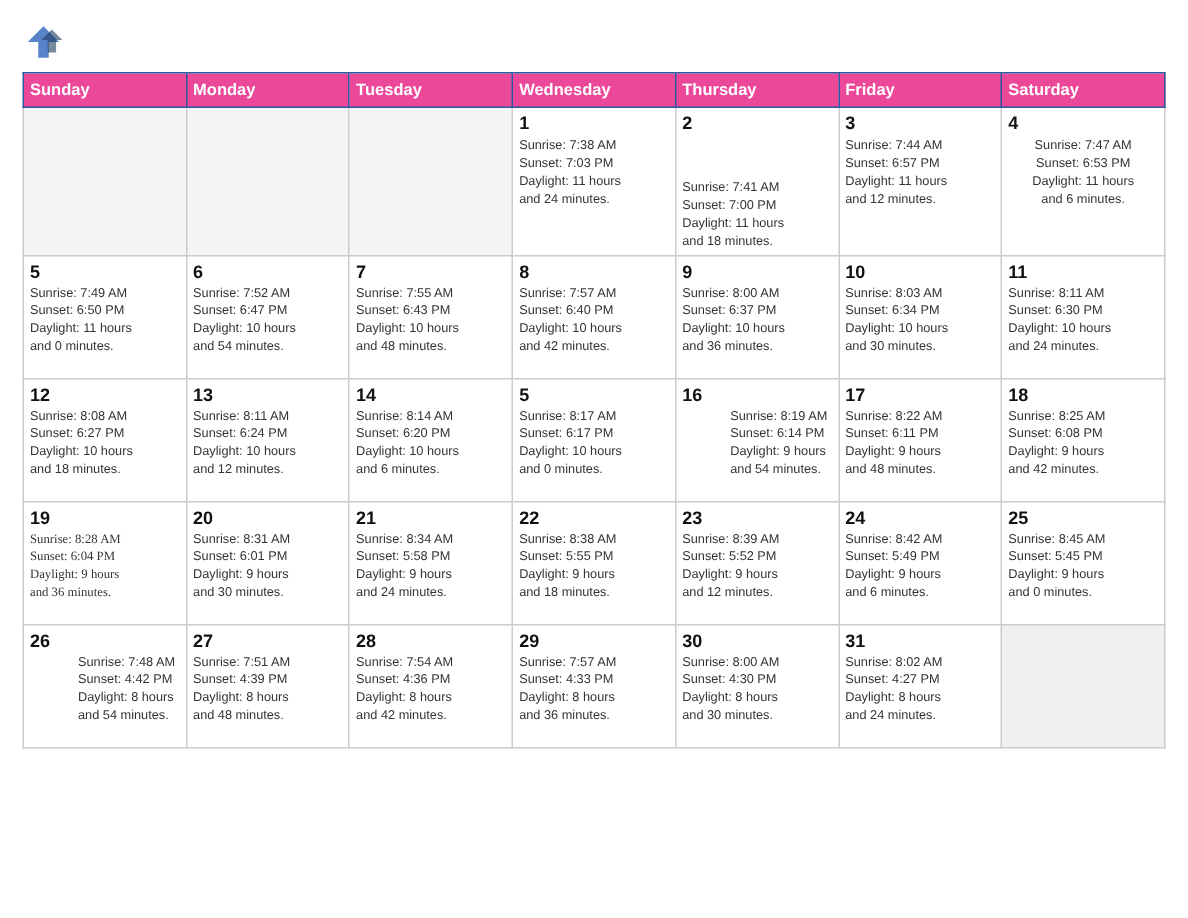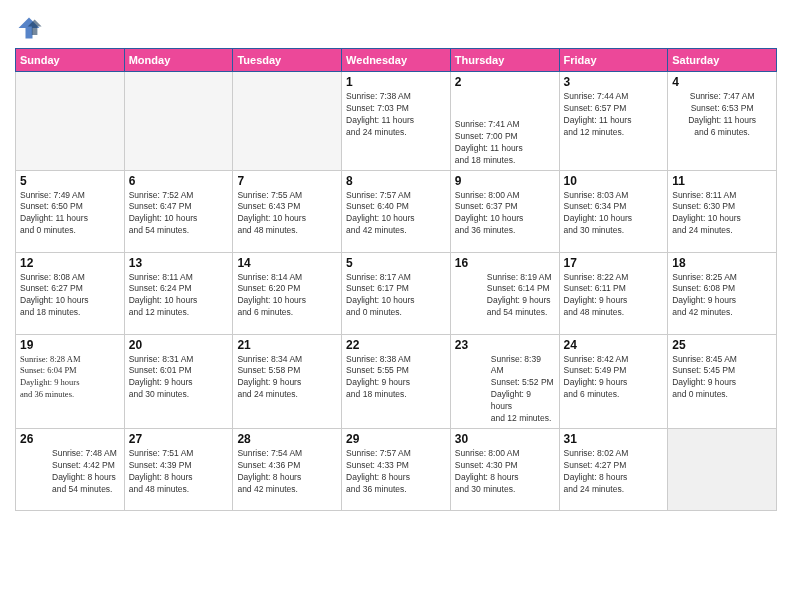--- a/index.html
+++ b/index.html
@@ -286,21 +286,21 @@
           </td>
           <td>
             <span class="day-num">22</span>
             <div class="day-info" style="white-space: pre-line;">Sunrise: 8:38 AM
 Sunset: 5:55 PM
 Daylight: 9 hours
 and 18 minutes.</div>
           </td>
           <td>
             <span class="day-num">23</span>
-            <div class="day-info" style="white-space: pre-line; margin-left: 36px;">Sunrise: 8:39 AM
+            <div class="day-info" style="white-space: pre-line;">Sunrise: 8:39 AM
 Sunset: 5:52 PM
 Daylight: 9 hours
 and 12 minutes.</div>
           </td>
           <td>
             <span class="day-num">24</span>
             <div class="day-info" style="white-space: pre-line;">Sunrise: 8:42 AM
 Sunset: 5:49 PM
 Daylight: 9 hours
 and 6 minutes.</div>

